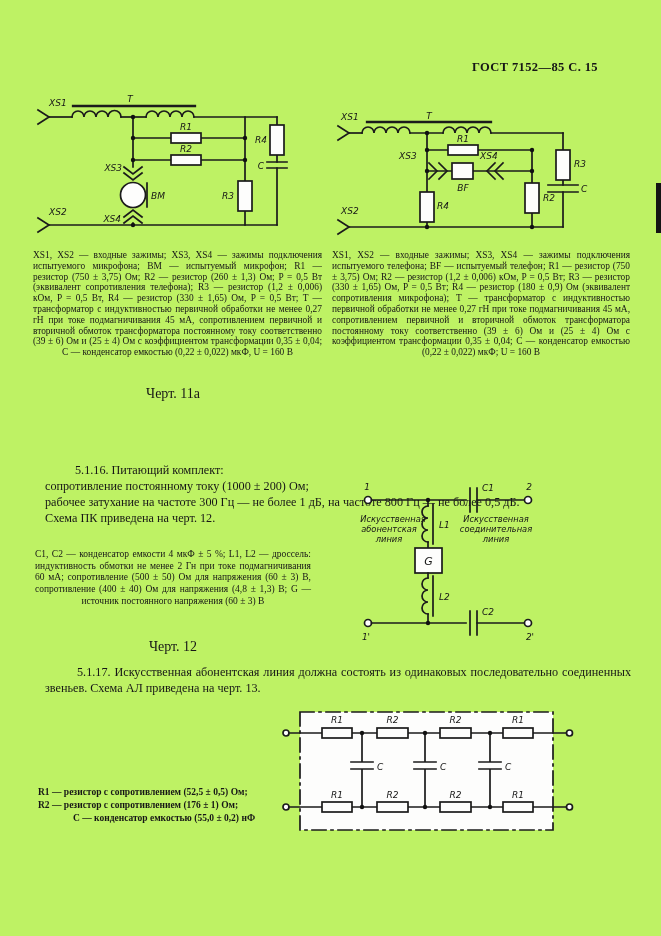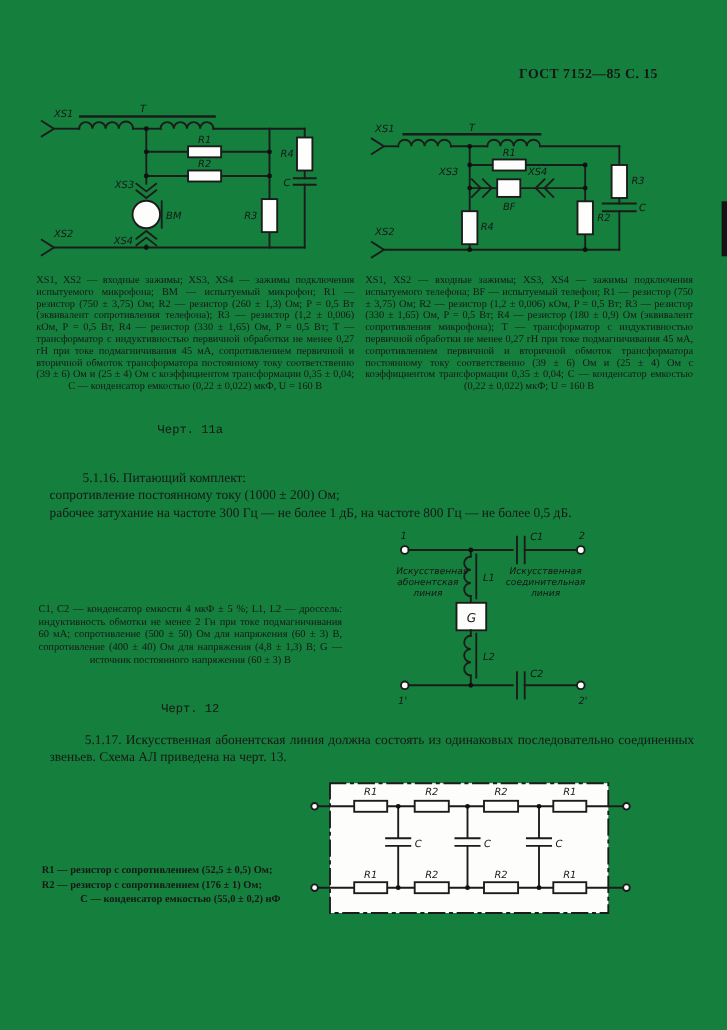--- a/index.html
+++ b/index.html
@@ -1,41 +1,41 @@
 <!DOCTYPE html>
 <html><head>
 <meta charset="utf-8">
 <style>
   * { margin:0; padding:0; box-sizing:border-box; }
   html,body { background:#e8e8e6; }
   body { width:661px; height:936px; position:relative;
          font-family:"Liberation Serif","DejaVu Serif",serif; color:#161616; }
-  .page { position:absolute; left:0; top:0; width:661px; height:936px; background:#15803d; overflow:hidden; }
+  .page { position:absolute; left:0; top:0; width:661px; height:936px; background:#bef264; overflow:hidden; }
 
   .header { position:absolute; top:60px; left:343px; width:255px; text-align:right;
             font-weight:bold; font-size:12.5px; letter-spacing:.4px; }
 
   .legend { position:absolute; font-size:9.4px; line-height:10.8px;
             text-align:justify; text-align-last:center; }
   .legend11a { top:250px; left:33px;  width:289px; }
   .legend11b { top:250px; left:332px; width:298px; }
   .legend12  { top:549px; left:35px;  width:276px; font-size:9.5px; line-height:11.7px; }
   .legend13  { top:786px; left:38px;  width:252px; font-size:9.5px; line-height:13px;
                text-align:left; text-align-last:auto;font-weight:bold; }
   .legend13 .centerline { text-align:center; }
 
-  .caption { position:absolute; font-size:11px; text-align:center;font-family:Liberation Mono, monospace; }
+  .caption { position:absolute; font-size:14px; text-align:center; }
   .cap11a { top:386px; left:33px;  width:280px; }
   .cap11b { top:386px; left:335px; width:290px; }
   .cap12  { top:639px; left:35px;  width:276px; }
   .cap13  { top:826px; left:38px;  width:252px; }
 
   .para { position:absolute; left:45px; width:586px; font-size:12.2px; line-height:16px; }
   .para16 { top:426px; }
-  .para16 .indent { text-indent:30px; }
+  .para16 .indent { text-indent:30px;margin-top:36px; }
   .para17 { top:664px; text-align:justify; text-indent:32px; }
 
   svg.fig { position:absolute; overflow:visible; }
   .wire path, .wire rect, .wire circle { fill:none; stroke:#1b1b1b; stroke-width:1.7; stroke-linecap:square; }
   .wire rect, .wire circle.comp, .wire circle.term { fill:#fdfdfc; }
   .wire .thick { stroke-width:2.3; }
   .dots circle { fill:#111; stroke:none; }
   .lbl text { font:italic 9px "DejaVu Sans",sans-serif; fill:#161616; }
   .lbl text.big { font-size:11px; }
   .lbl text.lead { font-size:8.3px; }
@@ -148,20 +148,21 @@
   </svg>
 
   <div class="legend legend11a">XS1, XS2 — входные зажимы; XS3, XS4 — зажимы подключения испытуемого микрофона; BM — испытуемый микрофон; R1 — резистор (750 ± 3,75) Ом; R2 — резистор (260 ± 1,3) Ом; P = 0,5 Вт (эквивалент сопротивления телефона); R3 — резистор (1,2 ± 0,006) кОм, P = 0,5 Вт, R4 — резистор (330 ± 1,65) Ом, P = 0,5 Вт; T — трансформатор с индуктивностью первичной обработки не менее 0,27 гН при токе подмагничивания 45 мА, сопротивлением первичной и вторичной обмоток трансформатора постоянному току соответственно (39 ± 6) Ом и (25 ± 4) Ом с коэффициентом трансформации 0,35 ± 0,04; C — конденсатор емкостью (0,22 ± 0,022) мкФ, U = 160 В</div>
   <div class="legend legend11b">XS1, XS2 — входные зажимы; XS3, XS4 — зажимы подключения испытуемого телефона; BF — испытуемый телефон; R1 — резистор (750 ± 3,75) Ом; R2 — резистор (1,2 ± 0,006) кОм, P = 0,5 Вт; R3 — резистор (330 ± 1,65) Ом, P = 0,5 Вт; R4 — резистор (180 ± 0,9) Ом (эквивалент сопротивления микрофона); T — трансформатор с индуктивностью первичной обработки не менее 0,27 гН при токе подмагничивания 45 мА, сопротивлением первичной и вторичной обмоток трансформатора постоянному току соответственно (39 ± 6) Ом и (25 ± 4) Ом с коэффициентом трансформации 0,35 ± 0,04; C — конденсатор емкостью (0,22 ± 0,022) мкФ; U = 160 В</div>
   <div class="caption cap11a">Черт. 11а</div>
 
   <div class="para para16">
     <div class="indent">5.1.16. Питающий комплект:</div>
     <div>сопротивление постоянному току (1000 ± 200) Ом;</div>
     <div>рабочее затухание на частоте 300 Гц — не более 1 дБ, на частоте 800 Гц — не более 0,5 дБ.</div>
+    <div>Схема ПК приведена на черт. 12.</div>
   </div>
 
   <svg class="fig" style="left:315px;top:482px" width="310" height="175" viewBox="0 0 310 175">
     <g class="wire">
       <circle class="term" cx="53" cy="18" r="3.5"></circle>
       <path d="M56.5,18 H151"></path>
       <path d="M155,6 V30 M162,6 V30"></path>
       <path d="M162,18 H209.5"></path>
       <circle class="term" cx="213" cy="18" r="3.5"></circle>
       <path d="M113,18 V24 M113,60 V66"></path>

